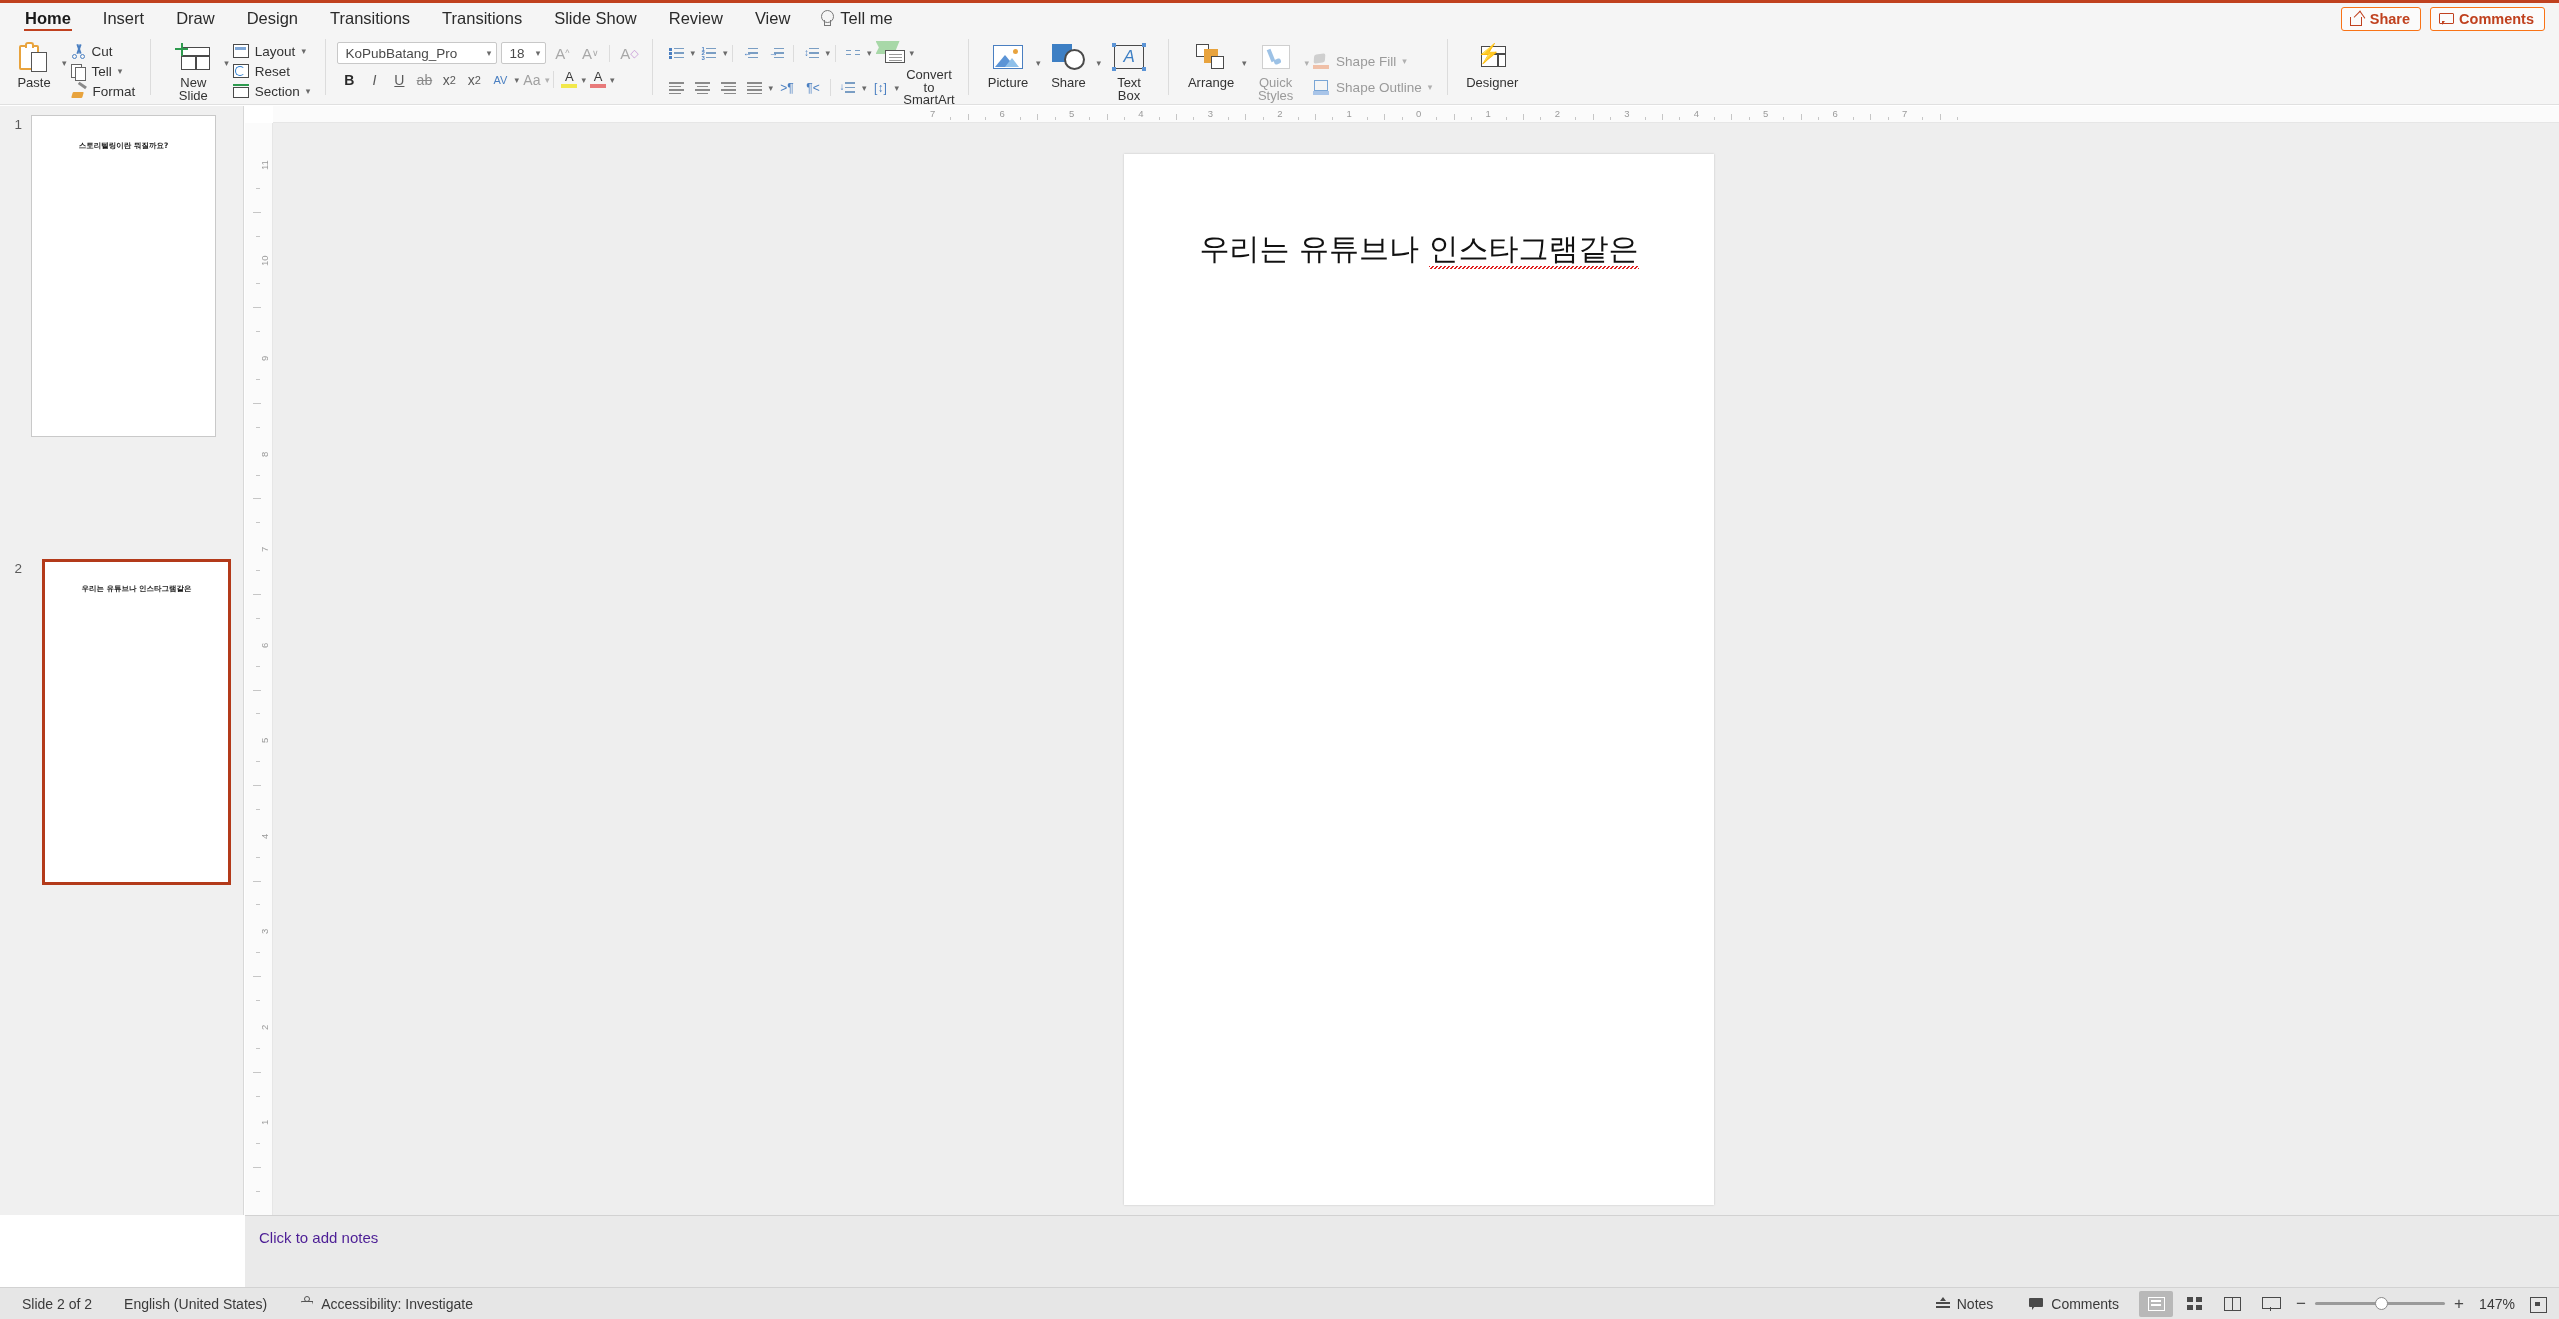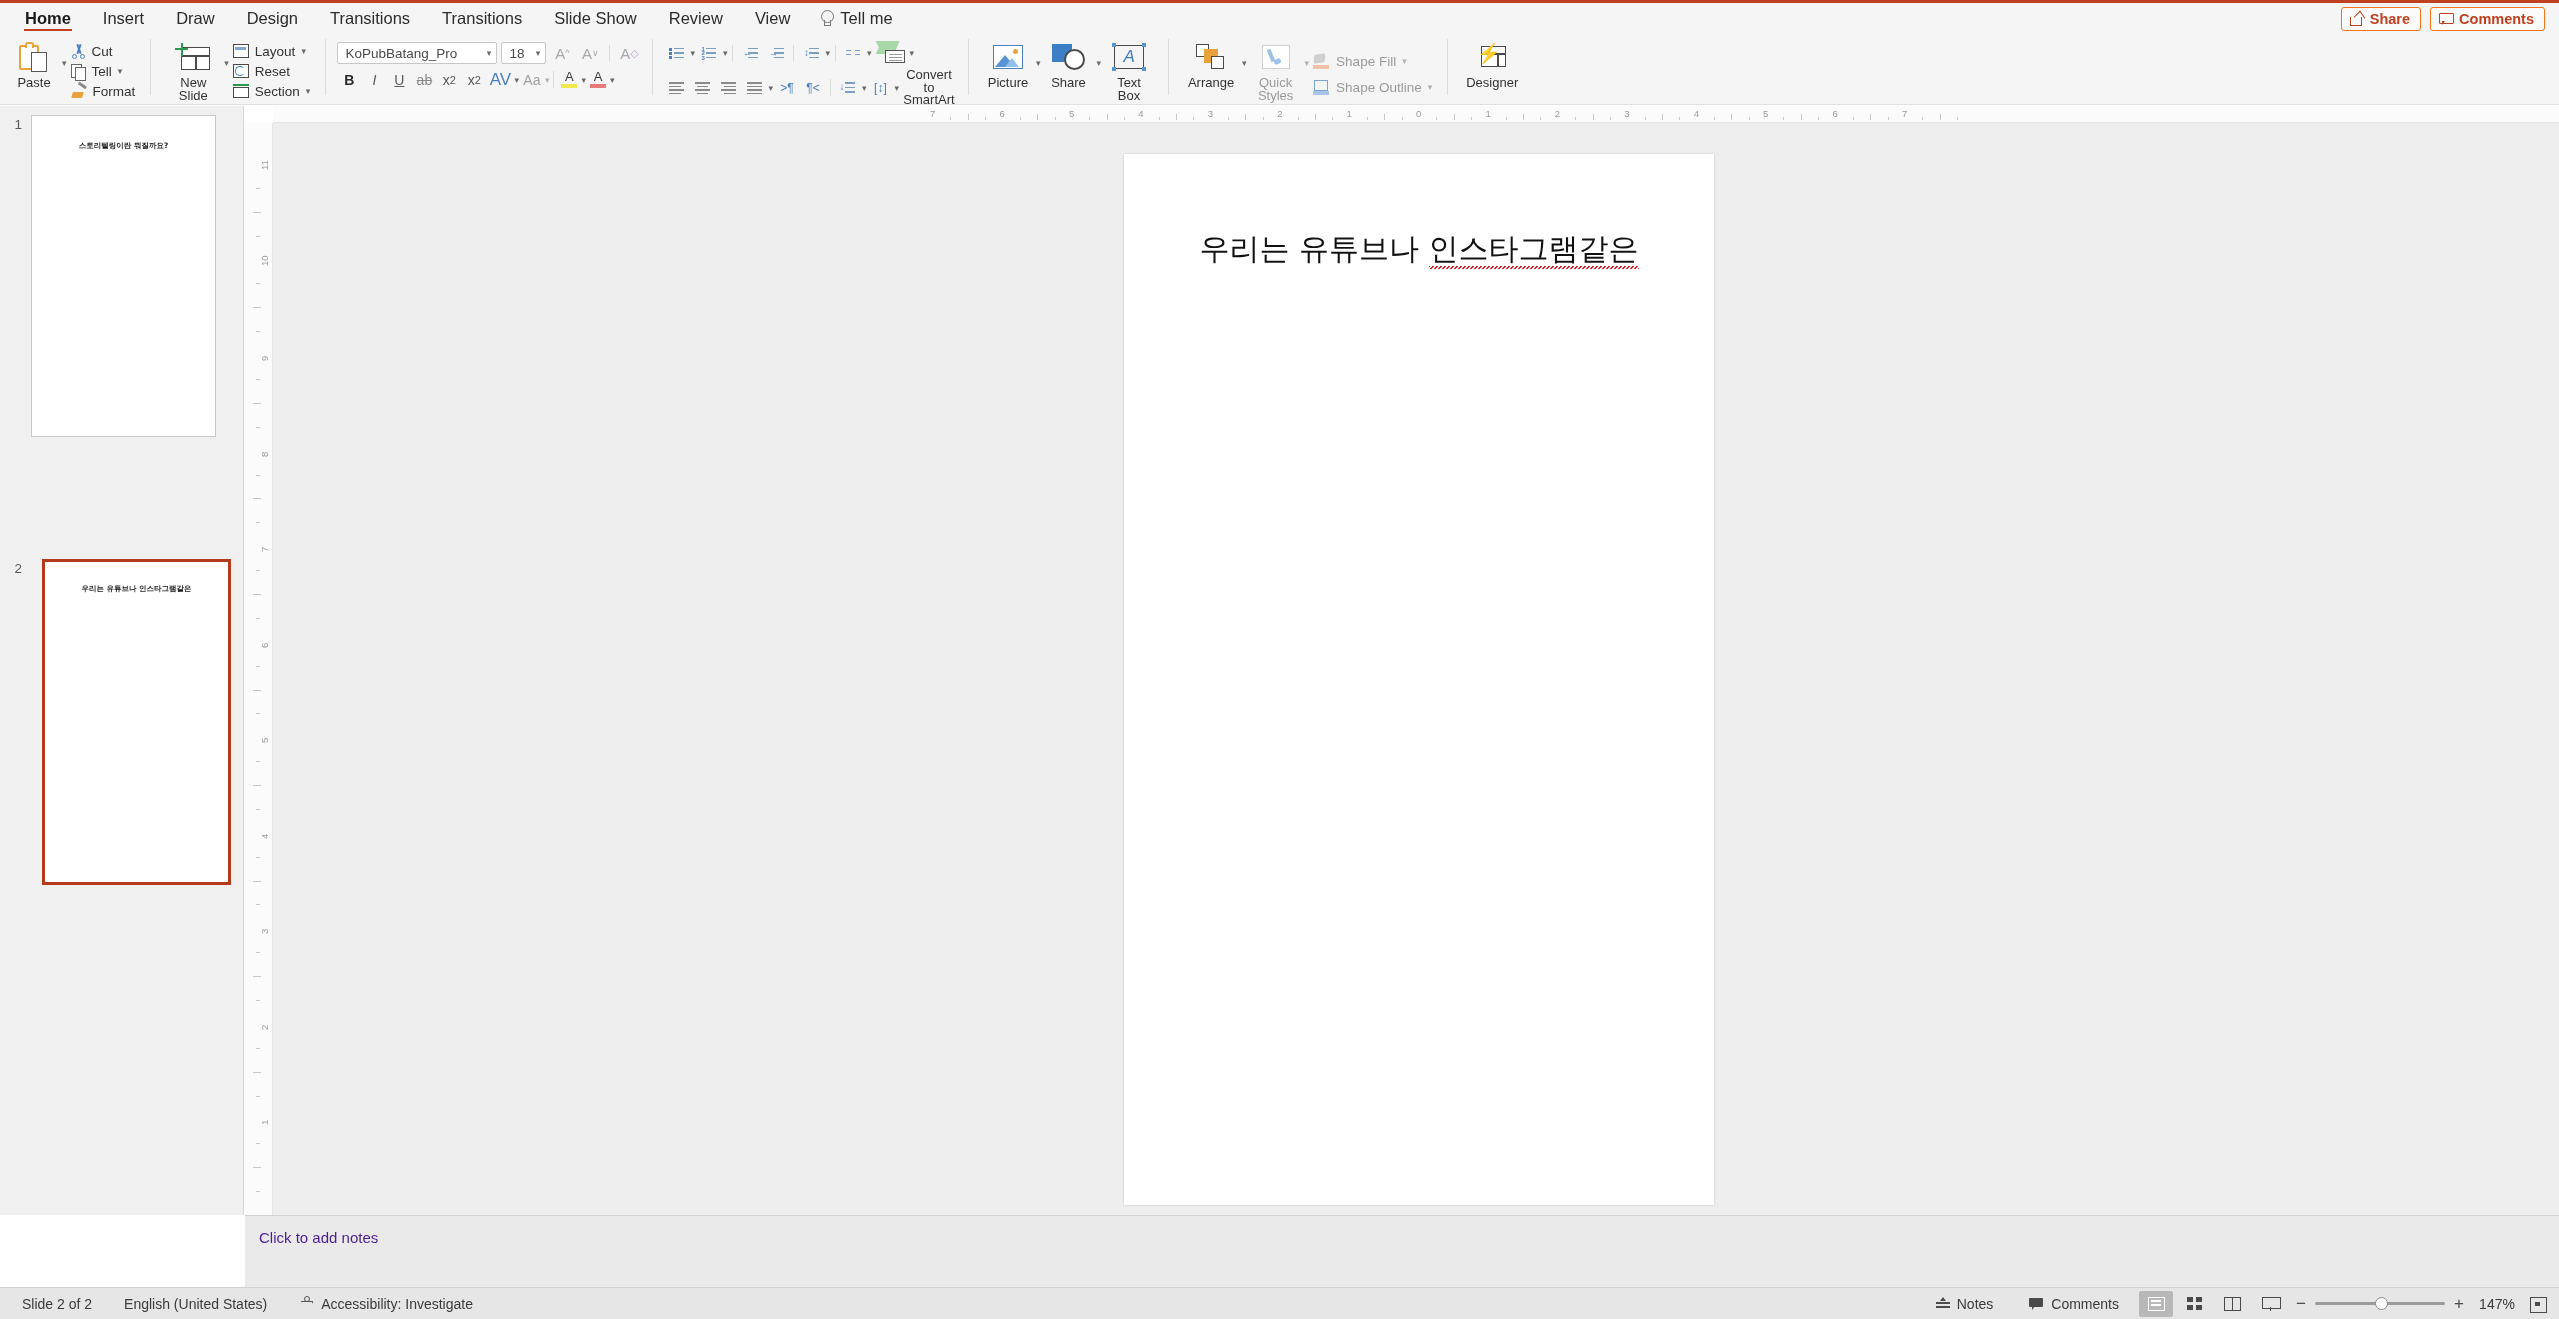--- a/index.html
+++ b/index.html
@@ -498,21 +498,21 @@
           <span>ab</span>
         </div>
       <div class="fmt">
           <span>x</span>
           <span class="sup">2</span>
         </div>
       <div class="fmt">
           <span>x</span>
           <span class="sup" style="vertical-align:sub">2</span>
         </div>
-      <div class="fmt" style="color:#4a7fc1;font-size:17px;width:26px;">
+      <div class="fmt" style="color:#4a7fc1;font-size:11px;width:26px;">
           <span>AV</span>
         </div>
       <span class="chev">▾</span>
       <div class="fmt dim2">
           <span>Aa</span>
         </div>
       <span class="chev dim">▾</span>
       <div class="fsep"></div>
       <div class="hl-a">
           <span>A</span>

